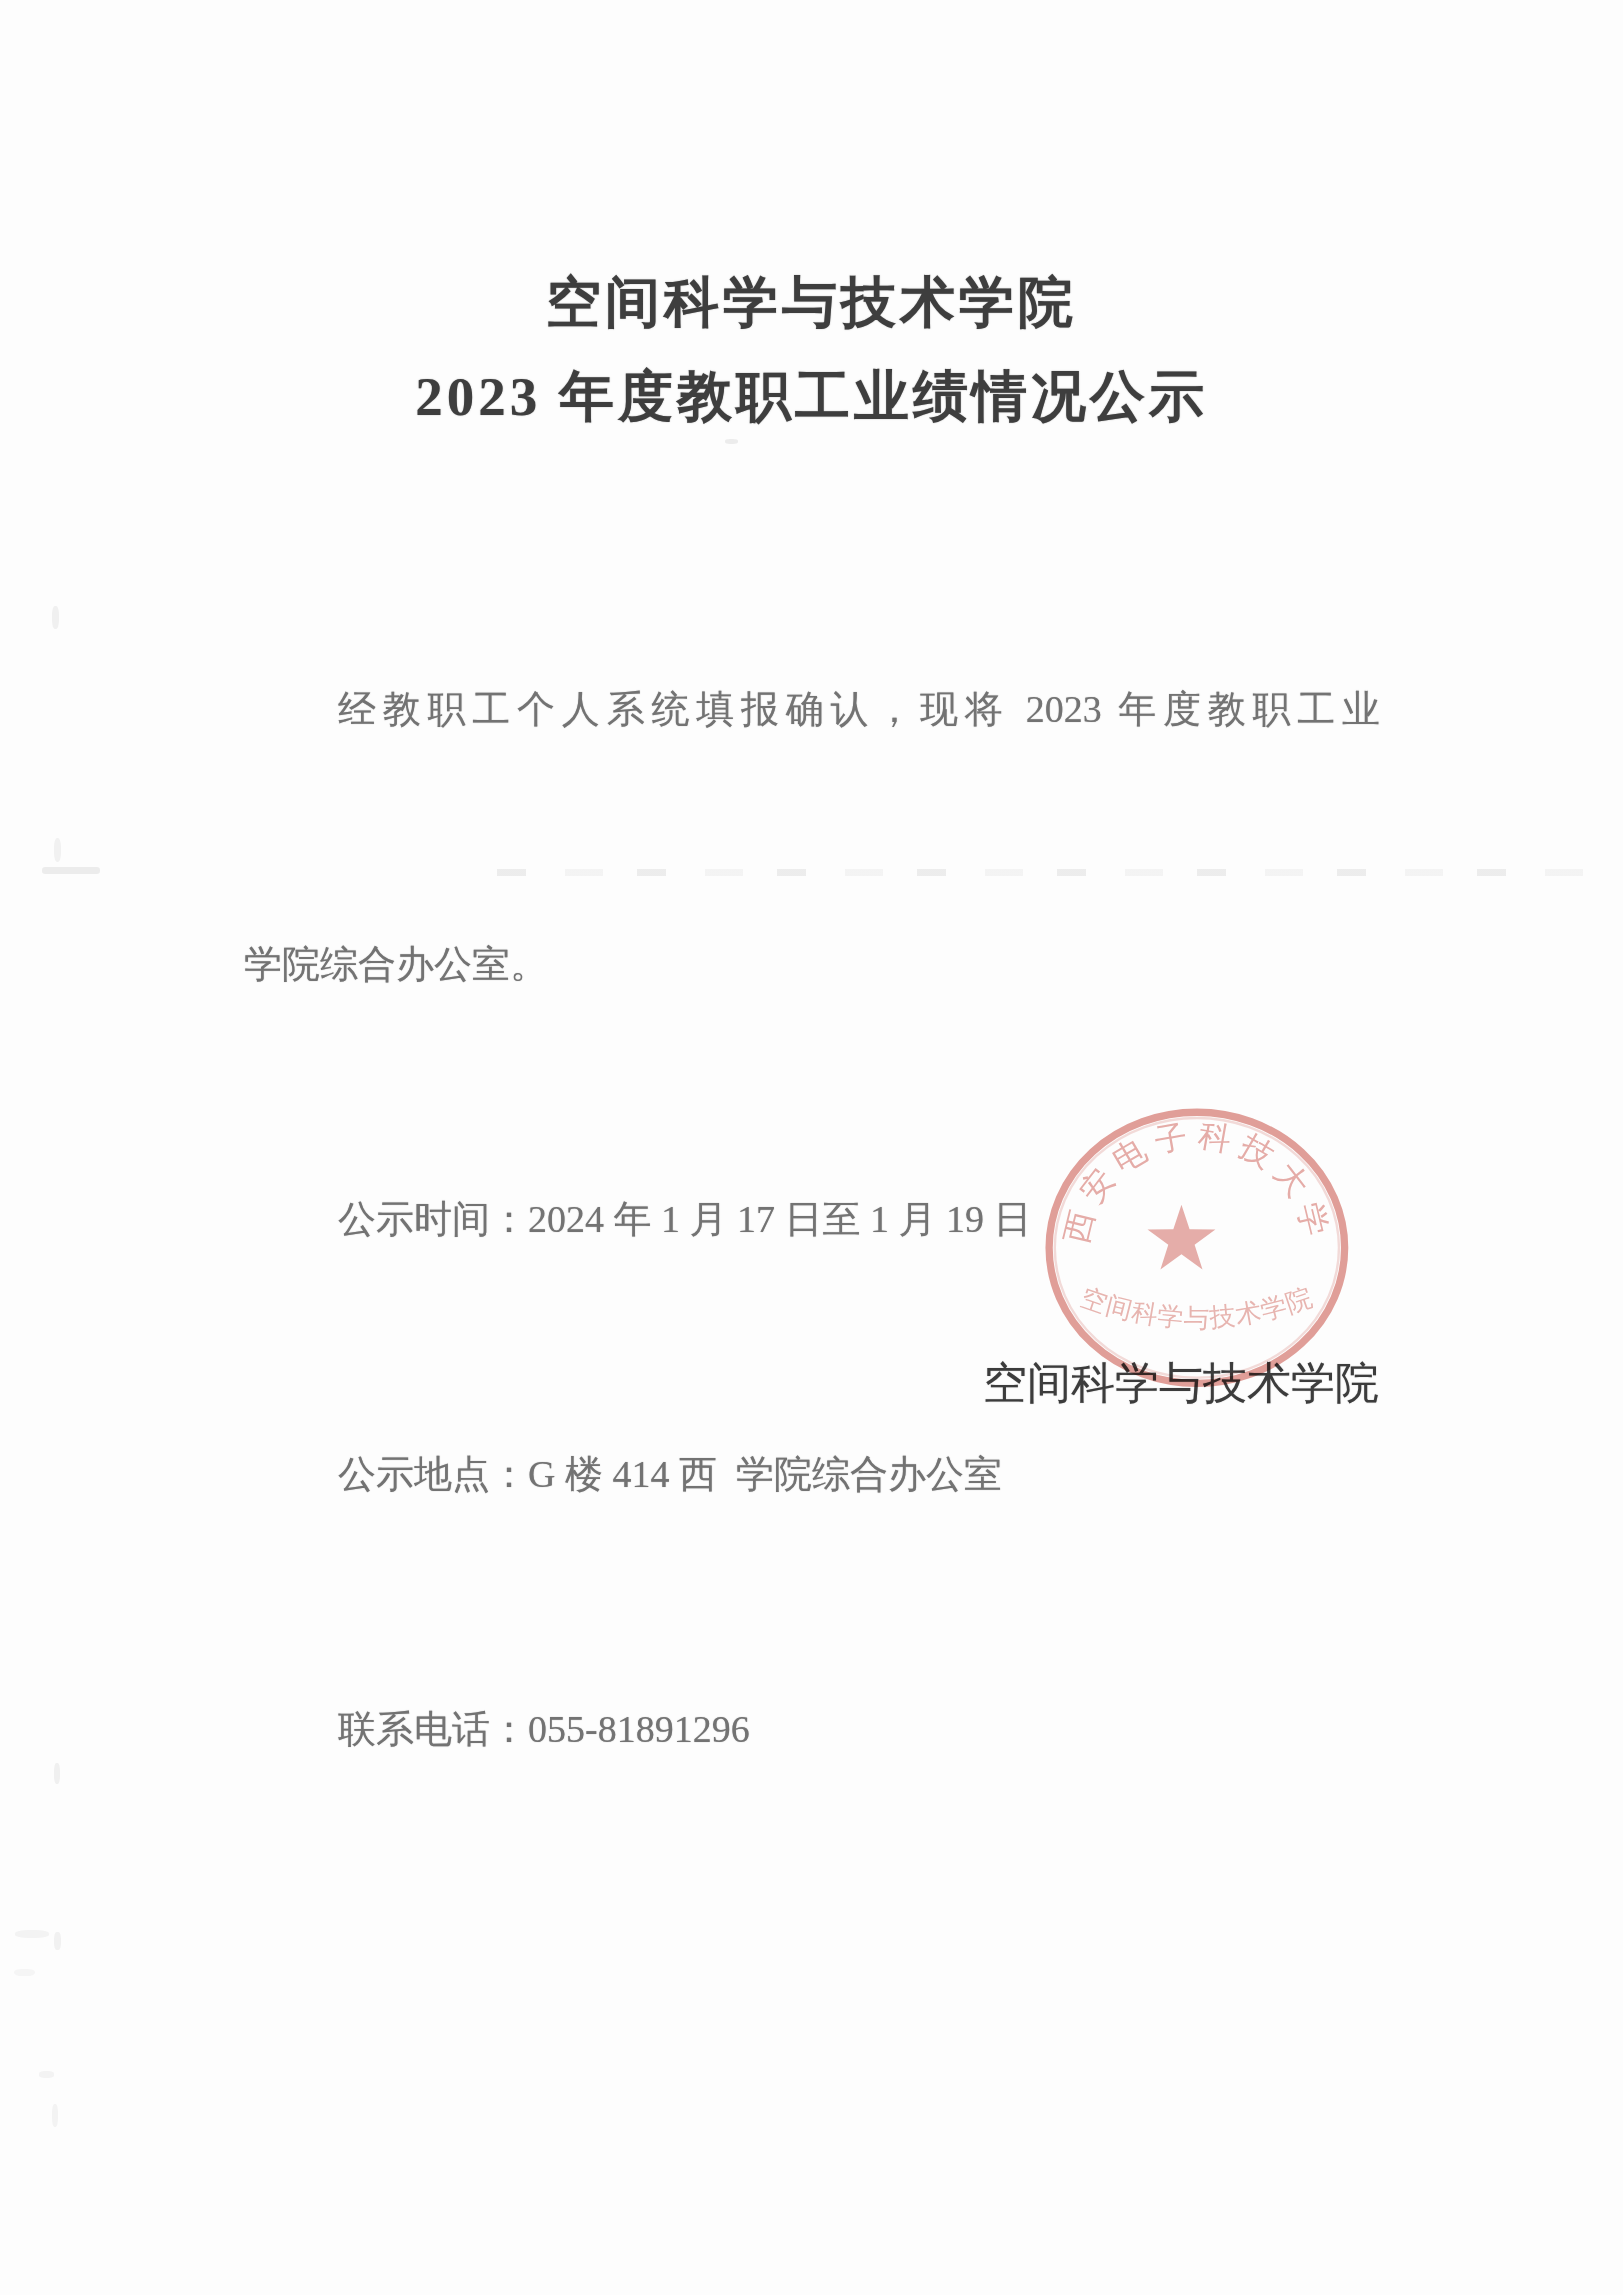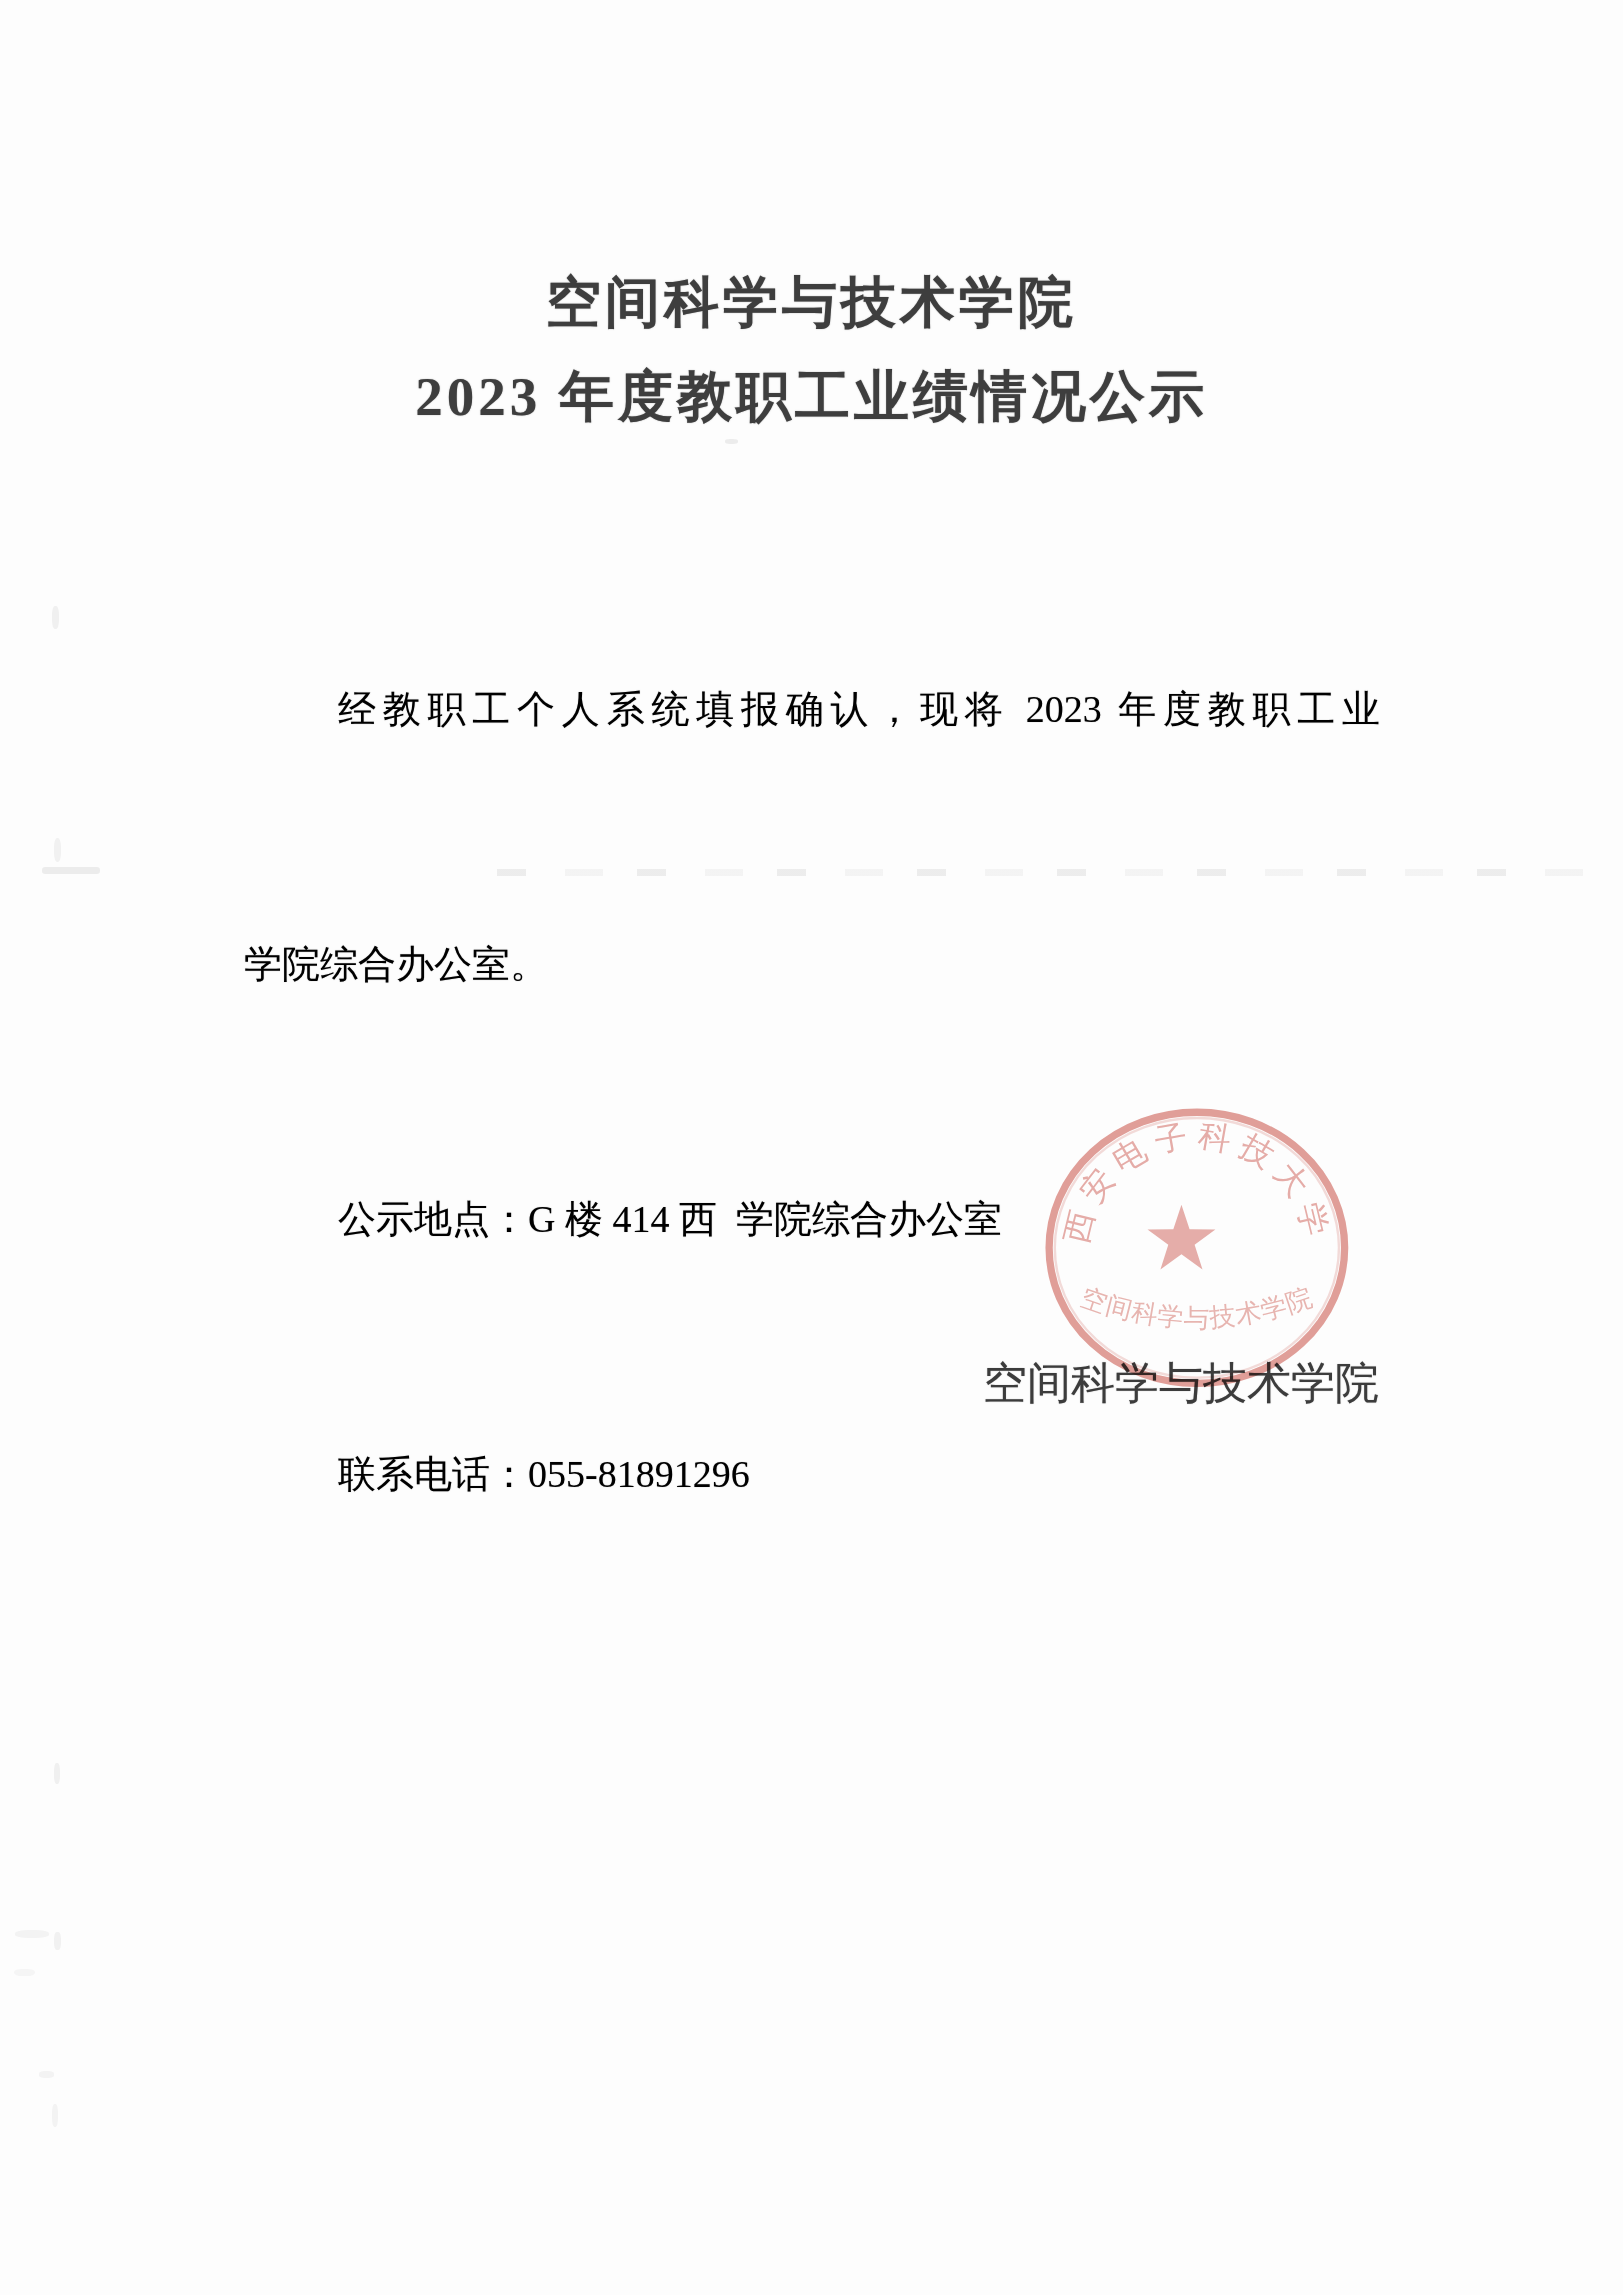--- a/index.html
+++ b/index.html
@@ -22,21 +22,21 @@
     color: #3e3e3e;
     text-shadow: 0 0 1.2px rgba(55,55,55,0.55);
     white-space: pre-wrap;
   }
   .title-line.l1 { top: 266px; }
   .title-line.l2 { top: 360px; }
   
   .doc-body {
     position: absolute; left: 244px; top: 497px; width: 1136px;
     font-size: 38px; line-height: 85px;
-    color: #000000;
+    color: #737373;
     text-shadow: 0 0 1px rgba(70,70,70,0.5);
     white-space: pre-wrap;
   }
   .doc-body .line { min-height: 85px; }
   .para-first {
     text-indent: 94px;
     text-align: justify;
     text-align-last: justify;
   }
   .indented { padding-left: 94px; }
@@ -75,20 +75,21 @@
 <body>
 
 <div class="page">
 
   <div class="title-line l1">空间科学与技术学院</div>
   <div class="title-line l2">2023 年度教职工业绩情况公示</div>
 
   <div class="doc-body">
     <div class="line para-first">经教职工个人系统填报确认，现将 2023 年度教职工业</div>
     <div class="line">学院综合办公室。</div>
+    <div class="line indented">公示时间：2024 年 1 月 17 日至 1 月 19 日</div>
     <div class="line indented">公示地点：G 楼 414 西  学院综合办公室</div>
     <div class="line indented">联系电话：055-81891296</div>
   </div>
 
   <div class="signature">
     <div>空间科学与技术学院</div>
   </div>
 
   <div class="stamp">
     <svg viewBox="0 0 388 352">

